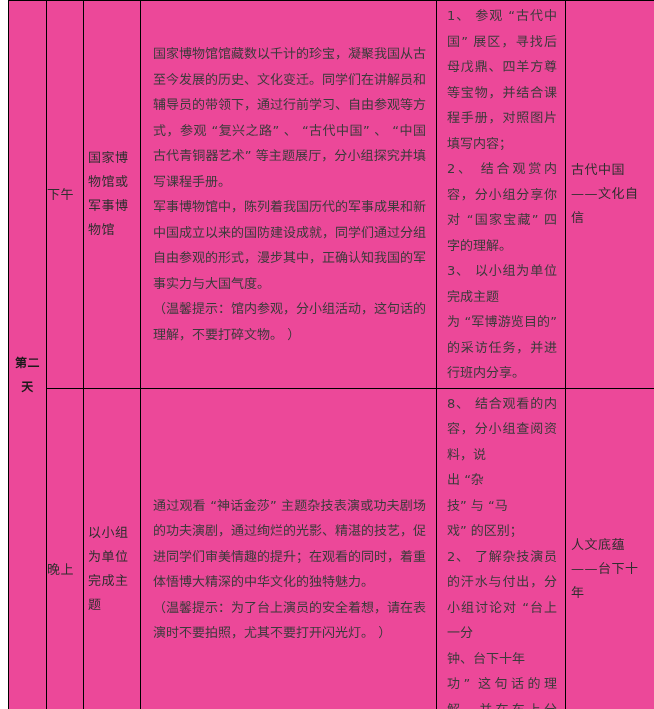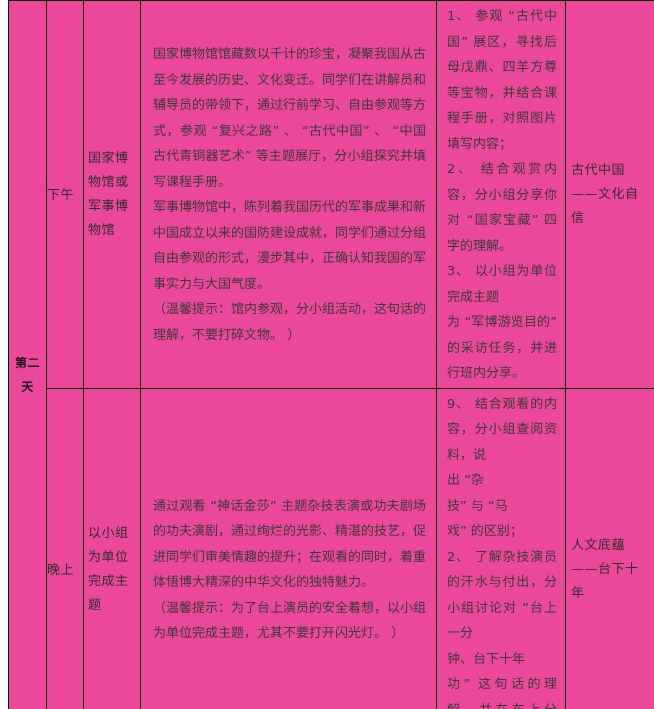--- a/index.html
+++ b/index.html
@@ -169,27 +169,27 @@
           <div class="time-text">晚上</div>
         </td>
 
         <td>
           <div class="venue-text">以小组为单位完成主题</div>
         </td>
 
         <td class="vcenter-desc">
           <div class="desc-body">
             <p>通过观看 “神话金莎” 主题杂技表演或功夫剧场的功夫演剧，通过绚烂的光影、精湛的技艺，促进同学们审美情趣的提升；在观看的同时，着重体悟博大精深的中华文化的独特魅力。</p>
-            <p>（温馨提示：为了台上演员的安全着想，以小组为单位完成主题，尤其不要打开闪光灯。 ）</p>
+            <p>（温馨提示：为了台上演员的安全着想，请在表演时不要拍照，尤其不要打开闪光灯。 ）</p>
           </div>
         </td>
 
         <td class="vtop-task">
           <div class="task-body">
-            <p>9、 结合观看的内容，分小组查阅资料，说</p>
+            <p>8、 结合观看的内容，分小组查阅资料，说</p>
             <p>出 “杂</p>
             <p>技” 与 “马</p>
             <p>戏” 的区别；</p>
             <p>2、 了解杂技演员的汗水与付出，分小组讨论对 “台上一分</p>
             <p>钟、台下十年</p>
             <p>功” 这句话的理解，并在车上分享。</p>
           </div>
         </td>
 
         <td>

